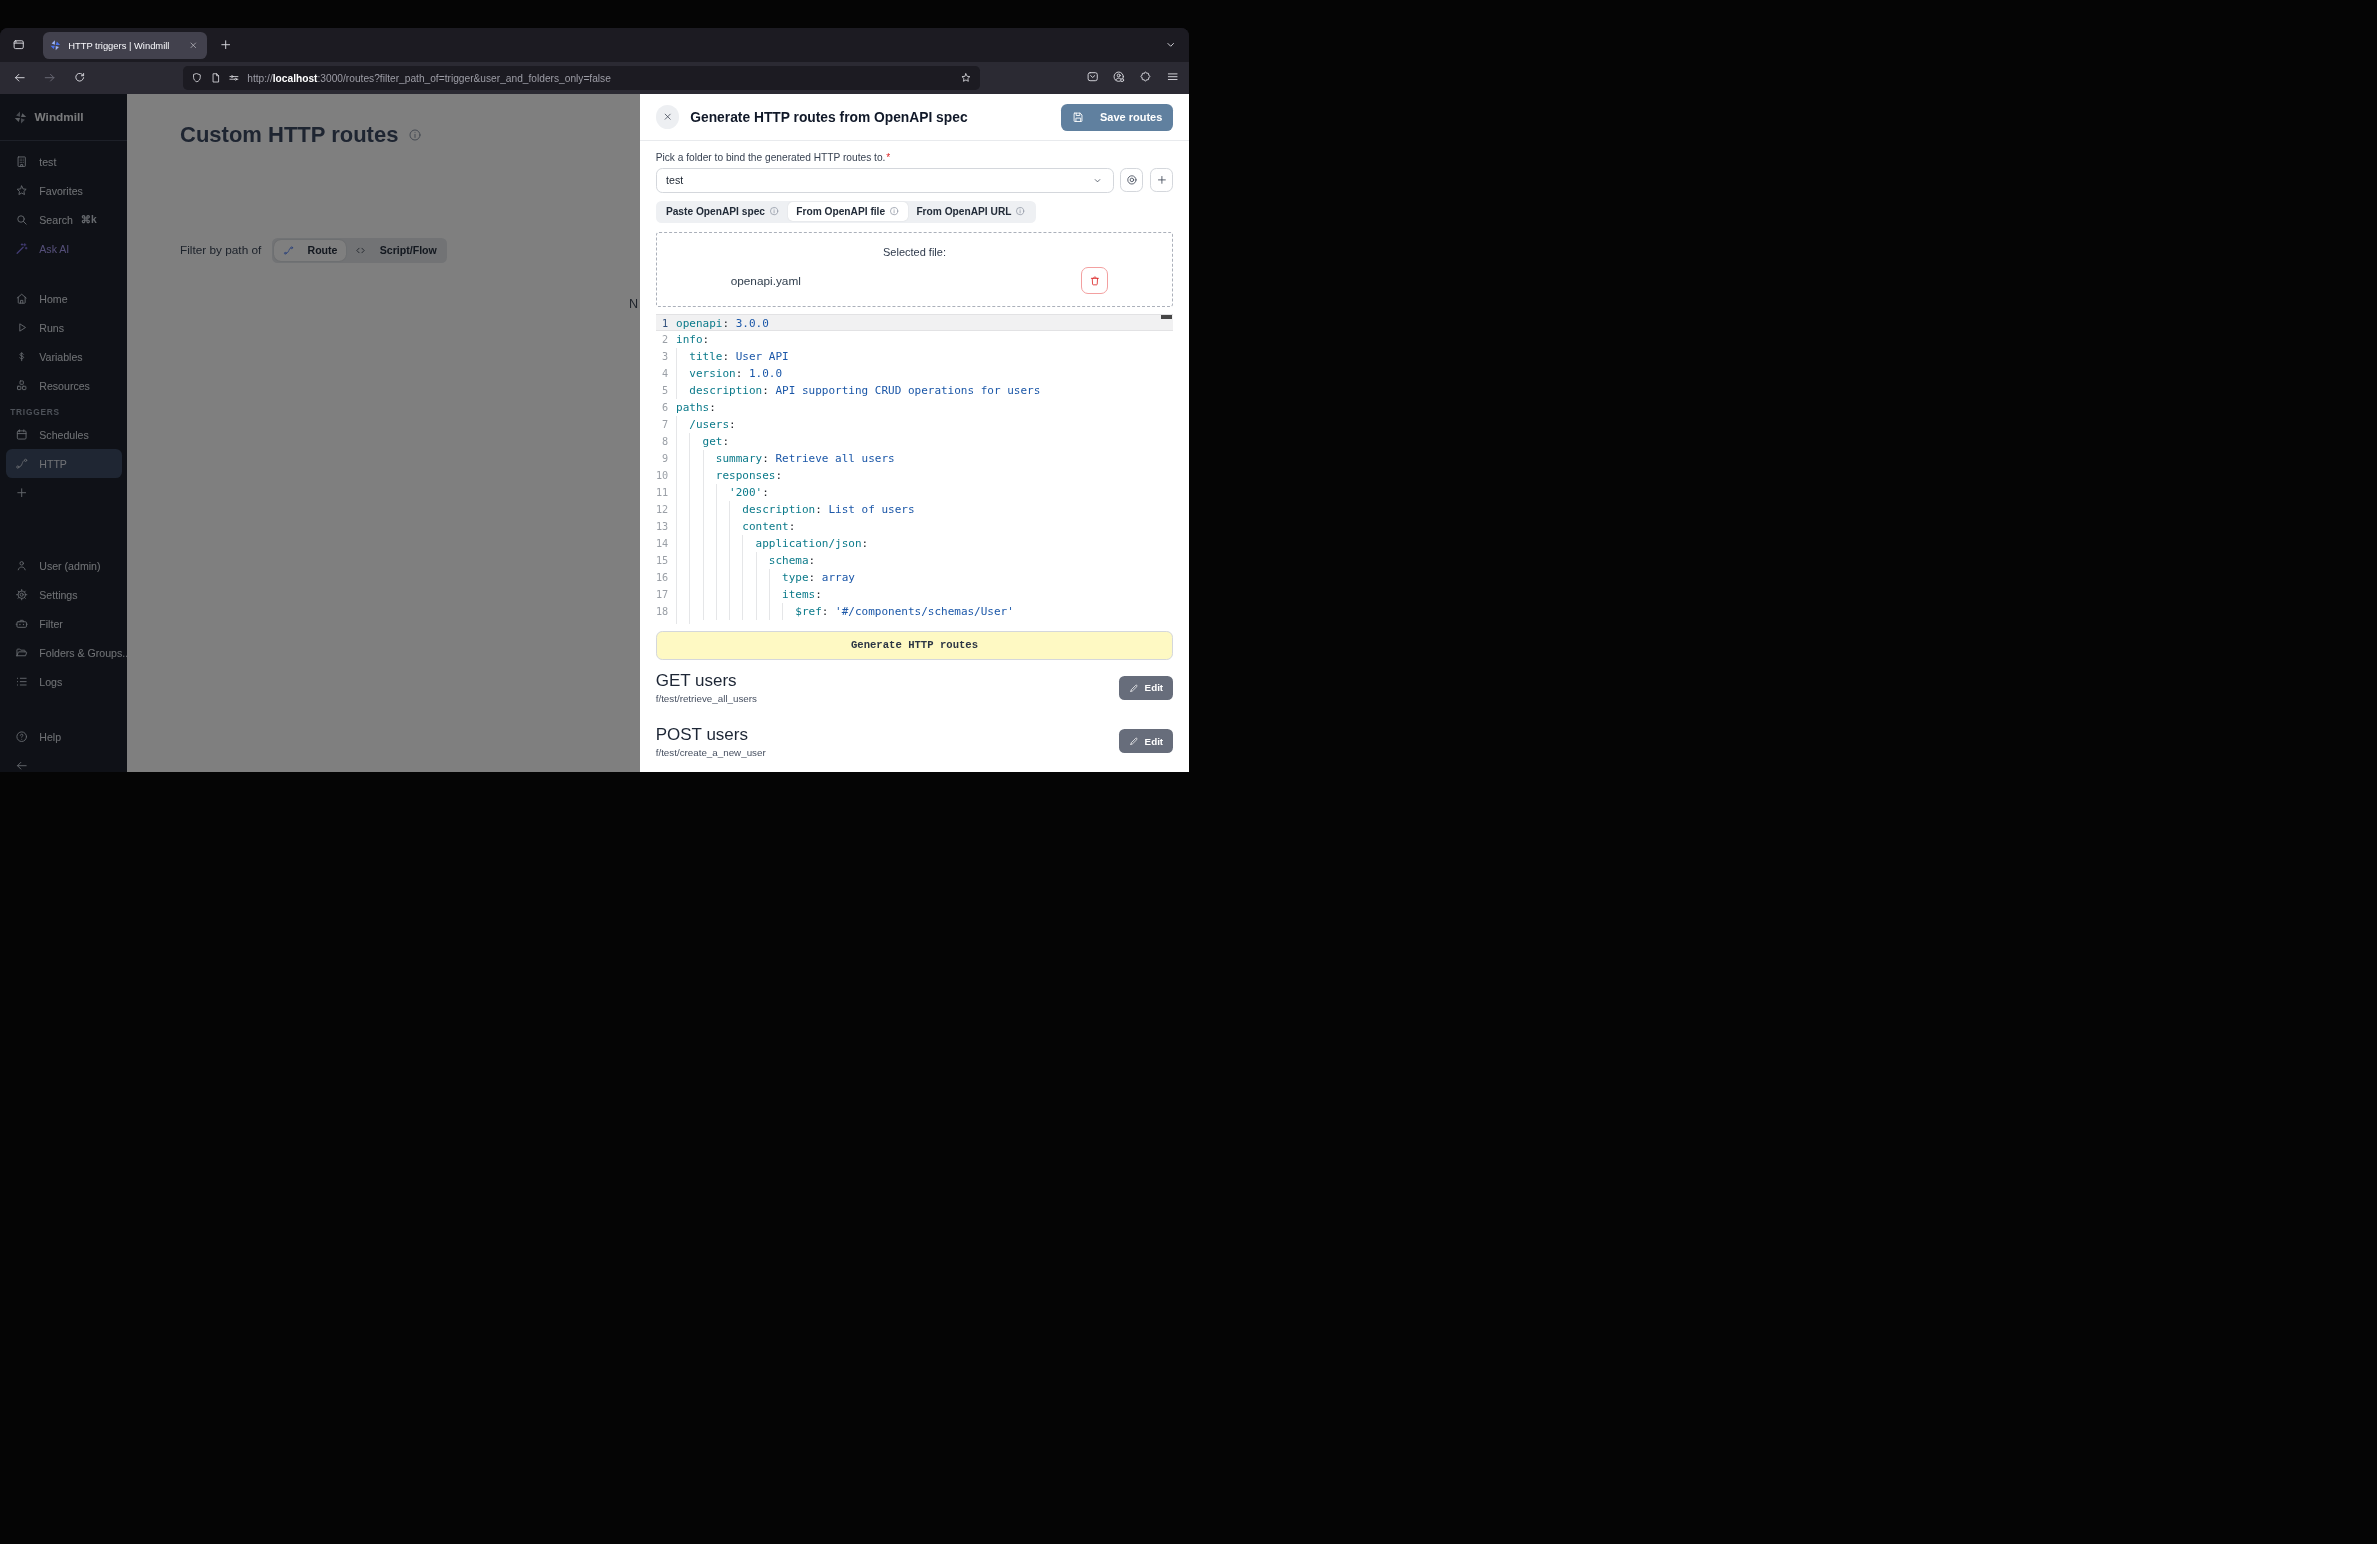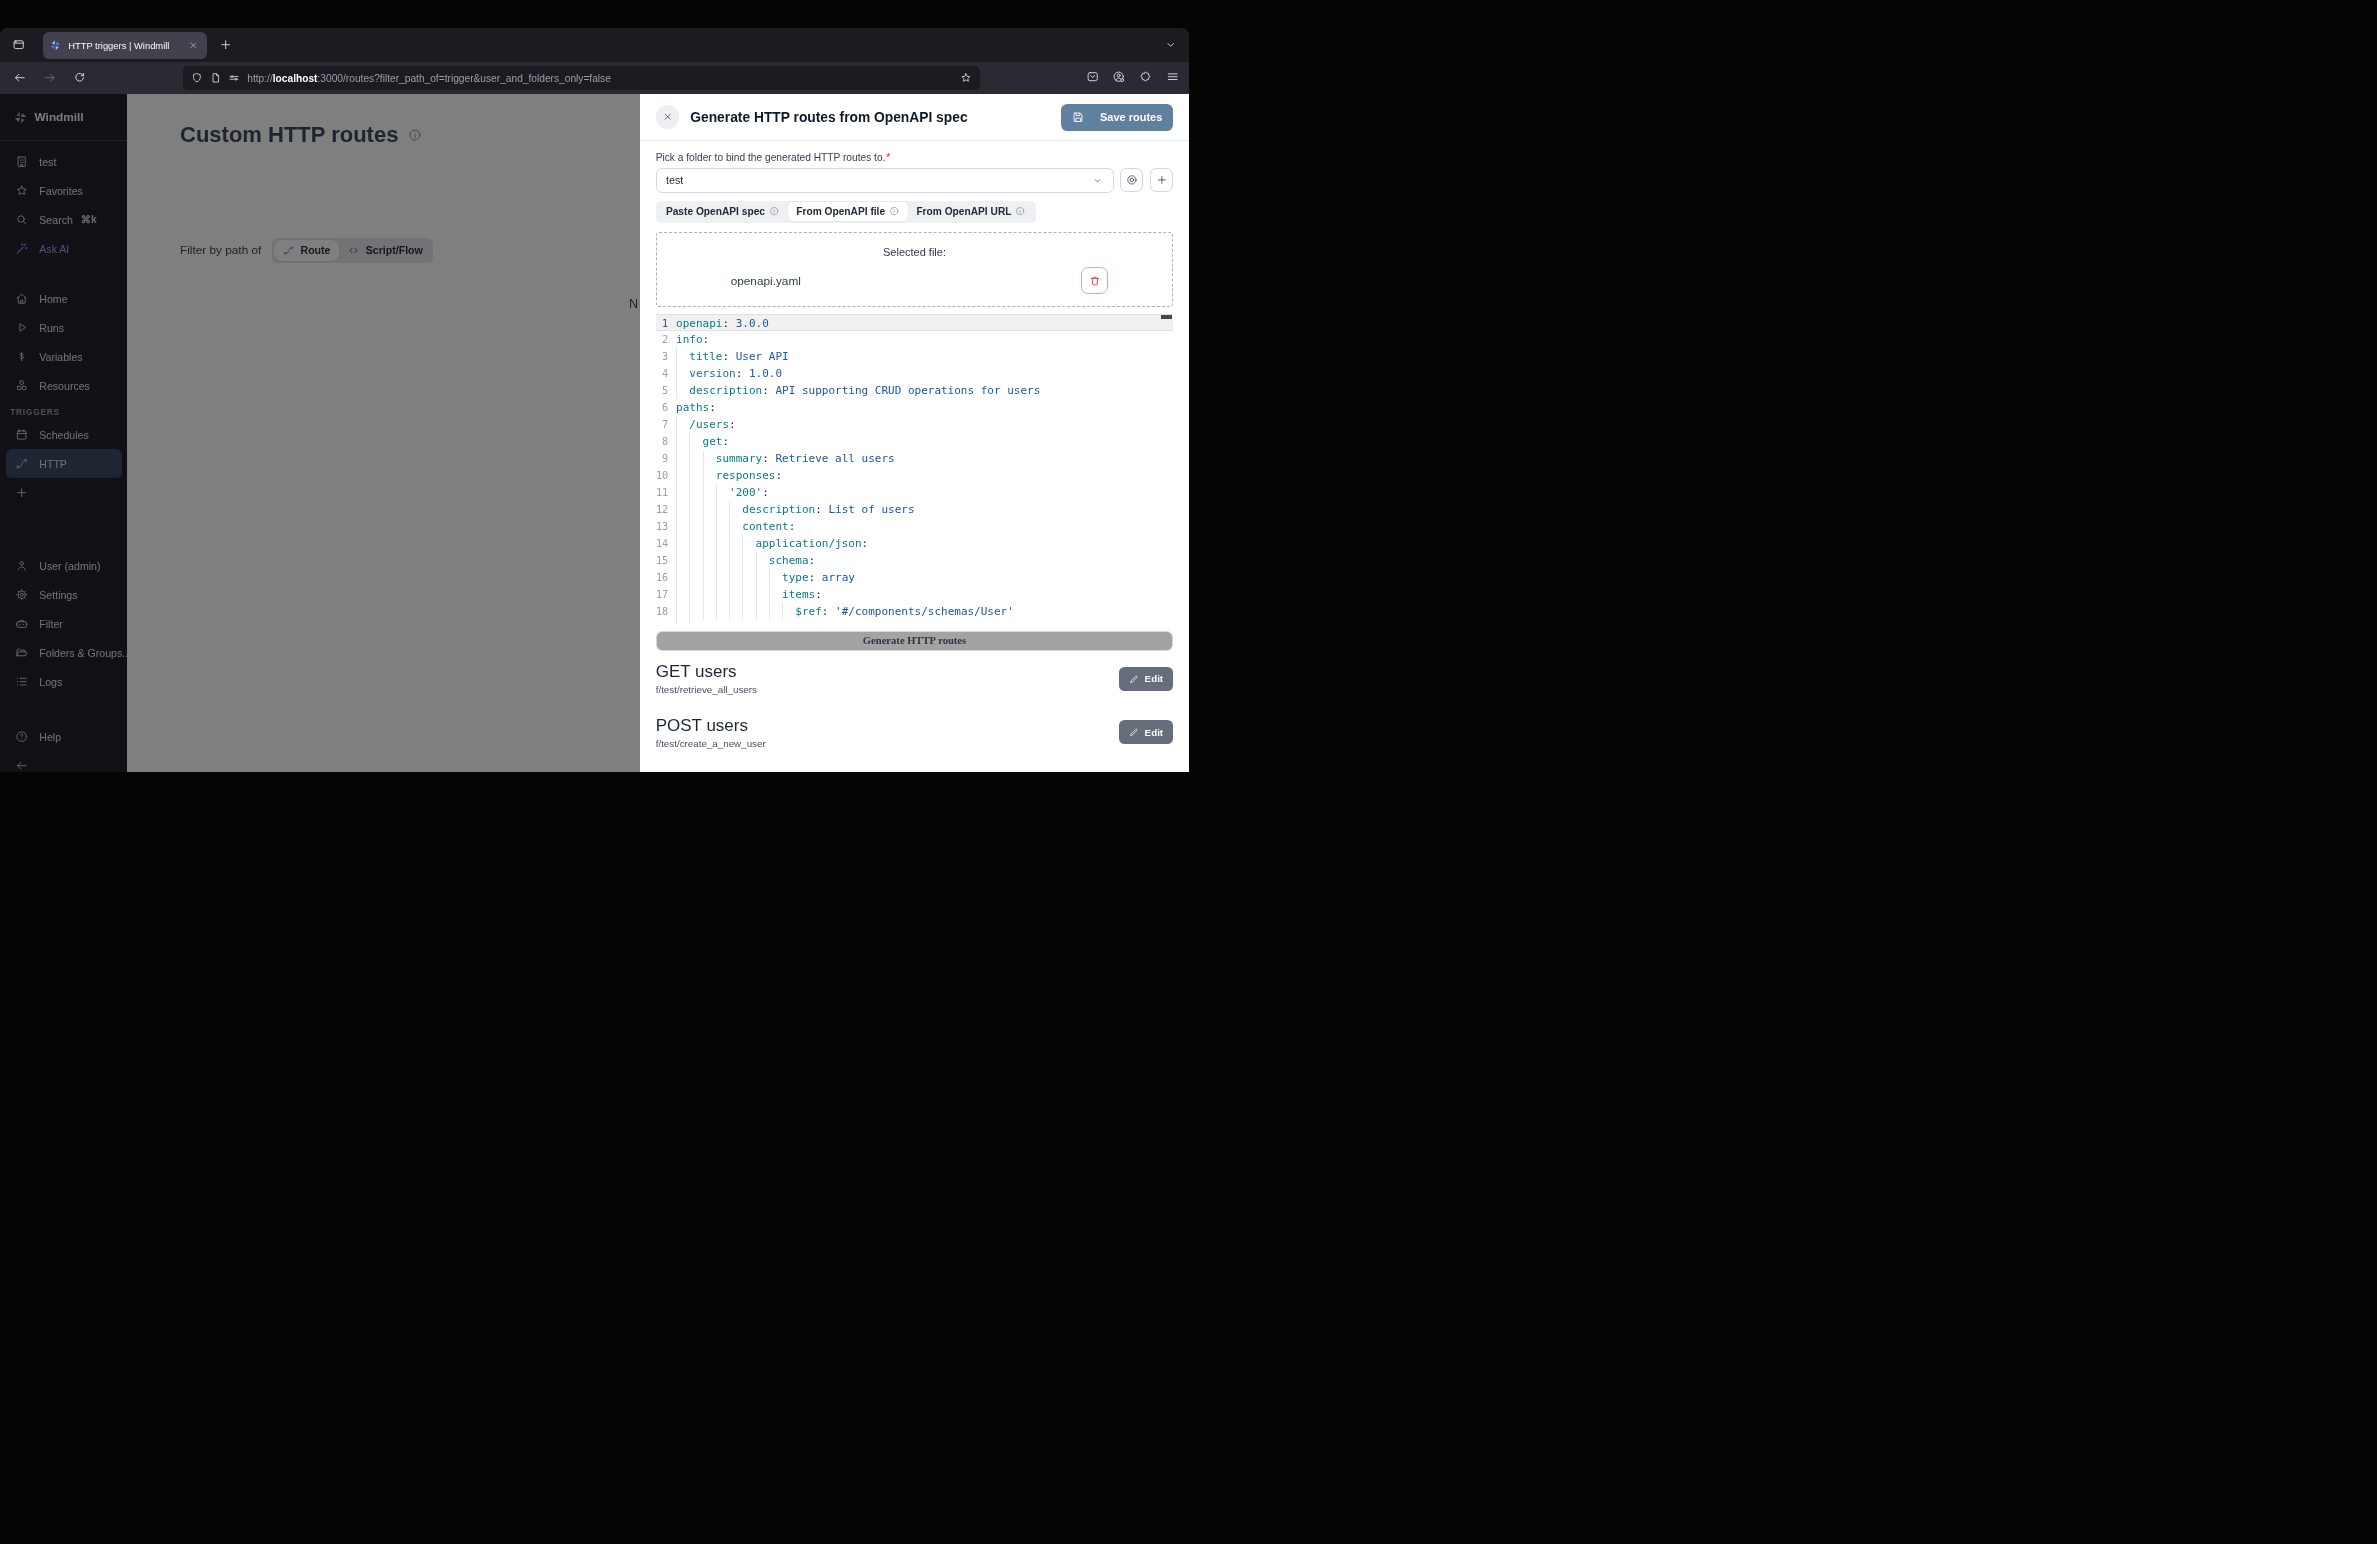--- a/index.html
+++ b/index.html
@@ -56,21 +56,21 @@
   
   #main{position:absolute;left:127px;top:0;right:0;bottom:0;background:#ffffff}
   #page-title-row{position:absolute;left:53px;top:27.5px;display:flex;align-items:center}
   #page-title{font-size:22px;font-weight:bold;color:#3d4a63}
   #title-info{margin-left:9.4px;color:#8792a3;display:flex}
   #title-info .ic{width:14px;height:14px}
   #search-input{position:absolute;left:53px;top:100px;width:770px;height:28px;border:0.8px solid #cbd0d6;border-radius:6.3px;background:#fff;display:flex;align-items:center;padding:0 11px;font-size:11.8px;color:#9aa4b2}
   #filter-row{position:absolute;left:53px;top:144px;display:flex;align-items:center}
   #filter-label{font-size:11.8px;color:#3b4657}
   #filter-group{margin-left:11px;background:#e4e7eb;border-radius:5.5px;padding:1.6px;display:flex;align-items:center}
-  .chip{display:flex;align-items:center;gap:7px;padding:4.7px 8.6px;border-radius:7px;font-size:10.6px;font-weight:bold;color:#27303f}
+  .chip{display:flex;align-items:center;gap:14px;padding:4.7px 8.6px;border-radius:7px;font-size:10.6px;font-weight:bold;color:#27303f}
   .chip.selected{background:#ffffff;box-shadow:0 0 1.6px rgba(0,0,0,.18)}
   .chip .ic{width:11px;height:11px}
   .chip-route .ic{color:#4f7df2}
   #empty-state{position:absolute;left:502px;top:203px;font-size:12.6px;color:#3d4757;white-space:nowrap}
 
   #dim-overlay{position:absolute;left:0;top:0;width:640px;height:100%;background:rgba(0,0,0,.5);z-index:5;pointer-events:none}
 
   
   #drawer{position:absolute;left:640px;top:0;right:0;bottom:0;background:#fff;z-index:10}
   #drawer-header{height:47px;display:flex;align-items:center;padding:0 15.7px;border-bottom:0.8px solid #e8eaed}
@@ -103,21 +103,21 @@
   .cl{display:flex;height:17px;line-height:17px}
   .cl.cur{background:#f1f1f2;border-top:0.8px solid #e2e2e4;border-bottom:0.8px solid #e2e2e4}
   .ln{width:20.4px;flex:none;text-align:right;padding-right:7.9px;font-size:10.2px;color:#9ba0a7}
   .cur .ln{color:#32507c}
   .ct{position:relative;white-space:pre;flex:1;color:#1f2328}
   .ct .g{position:absolute;top:0;bottom:0;border-left:0.8px solid #e5e6e8}
   .k{color:#0b7a8a}
   .v{color:#1b57a8}
   #scroll-thumb{position:absolute;right:1.6px;top:0.8px;width:11px;height:4.7px;background:#474747}
 
-  #generate-btn{margin-top:7px;width:100%;height:20px;background:#a3a3a3;border:0.8px solid #d4d7dc;border-radius:6.3px;font-size:10.6px;font-weight:bold;color:#2b3544;font-family:Liberation Serif, serif;cursor:pointer}
+  #generate-btn{margin-top:7px;width:100%;height:29px;background:#fef9c3;border:0.8px solid #d4d7dc;border-radius:6.3px;font-size:10.6px;font-weight:bold;color:#2b3544;font-family:Liberation Mono, monospace;cursor:pointer}
   #routes-list{margin-top:11px}
   .route-row{display:flex;align-items:center;justify-content:space-between;margin-bottom:20.4px}
   .route-title{font-size:17px;color:#1d2635}
   .route-path{font-size:9.8px;color:#475061;margin-top:2.4px}
   .edit-btn{display:flex;align-items:center;gap:5.5px;background:#676d7b;color:#fff;border:none;border-radius:5.5px;height:24px;padding:0 10.2px;font-size:9.8px;font-weight:bold;cursor:pointer}
   .edit-btn .ic{width:10.2px;height:10.2px}
 </style>
 </head>
 <body>
 

